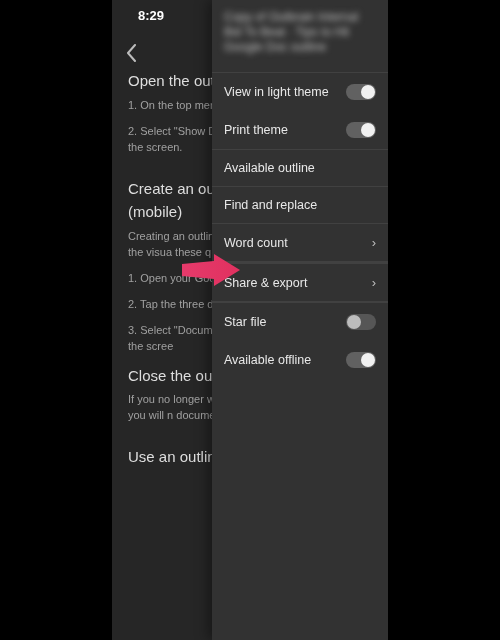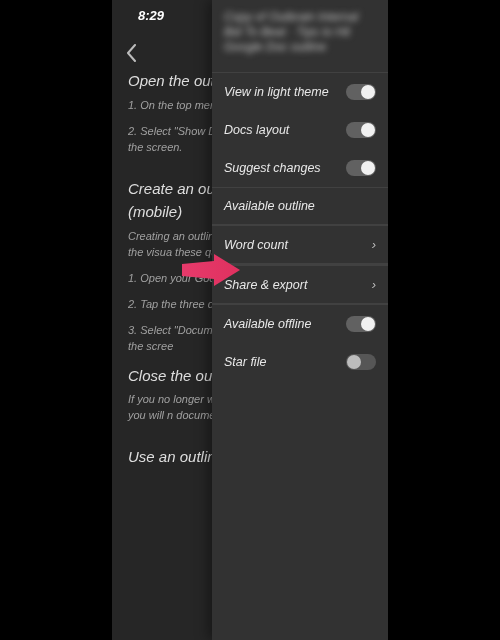--- a/index.html
+++ b/index.html
@@ -4,21 +4,20 @@
 <style>
   * { box-sizing: border-box; margin: 0; padding: 0; }
   html, body { background: #000; }
   #stage {
     position: relative;
     width: 500px;
     height: 640px;
     background: #262626;
     overflow: hidden;
     font-family: -apple-system, "Helvetica Neue", Arial, sans-serif;
-    font-style: italic;
   }
   
   .pillar { position: absolute; top: 0; bottom: 0; width: 112px; background: #000; }
   .pillar.left { left: 0; }
   .pillar.right { right: 0; }
   
   #phone {
     position: absolute;
     left: 112px; right: 112px; top: 0; bottom: 0;
     background: #262626;
@@ -168,62 +167,59 @@
       <div class="doc-title">Copy of Outbrain Internal Bid To Beat · Tips to Hit Google Doc outline</div>
       <div class="sep"></div>
 
       <div class="row">
         <span class="label">View in light theme</span>
         <span class="toggle on">
             <span class="knob"></span>
           </span>
       </div>
       <div class="row">
-        <span class="label">Docs layout</span>
+        <span class="label">Print theme</span>
         <span class="toggle on">
             <span class="knob"></span>
           </span>
       </div>
-      <div class="row">
-        <span class="label">Suggest changes</span>
-        <span class="toggle on">
-            <span class="knob"></span>
-          </span>
-      </div>
       <div class="sep"></div>
 
       <div class="row">
         <span class="label">Available outline</span>
       </div>
       <div class="sep"></div>
+      <div class="row">
+        <span class="label">Find and replace</span>
+      </div>
       <div class="sep"></div>
       <div class="row">
         <span class="label">Word count</span>
         <span class="chev">›</span>
       </div>
       <div class="sep"></div>
       <div class="sep"></div>
       <div class="sep"></div>
       <div class="row">
         <span class="label">Share &amp; export</span>
         <span class="chev">›</span>
       </div>
       <div class="sep"></div>
 
       <div class="sep strong"></div>
 
       <div class="row">
+        <span class="label">Star file</span>
+        <span class="toggle off">
+            <span class="knob"></span>
+          </span>
+      </div>
+      <div class="row">
         <span class="label">Available offline</span>
         <span class="toggle on">
-            <span class="knob"></span>
-          </span>
-      </div>
-      <div class="row">
-        <span class="label">Star file</span>
-        <span class="toggle off">
             <span class="knob"></span>
           </span>
       </div>
     </div>
 
     <div id="arrow">
       <svg width="60" height="36" viewBox="0 0 60 36">
         <defs>
           <linearGradient id="g" x1="0" x2="1" y1="0" y2="0">
             <stop offset="0" stop-color="#E63A6B"></stop>

